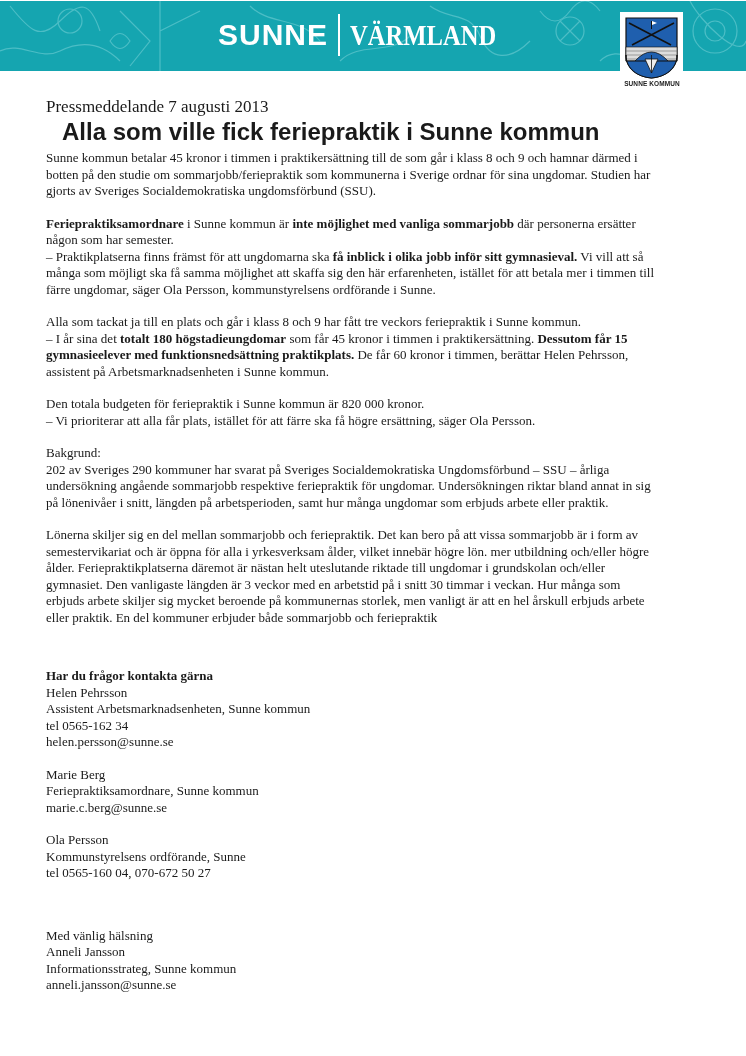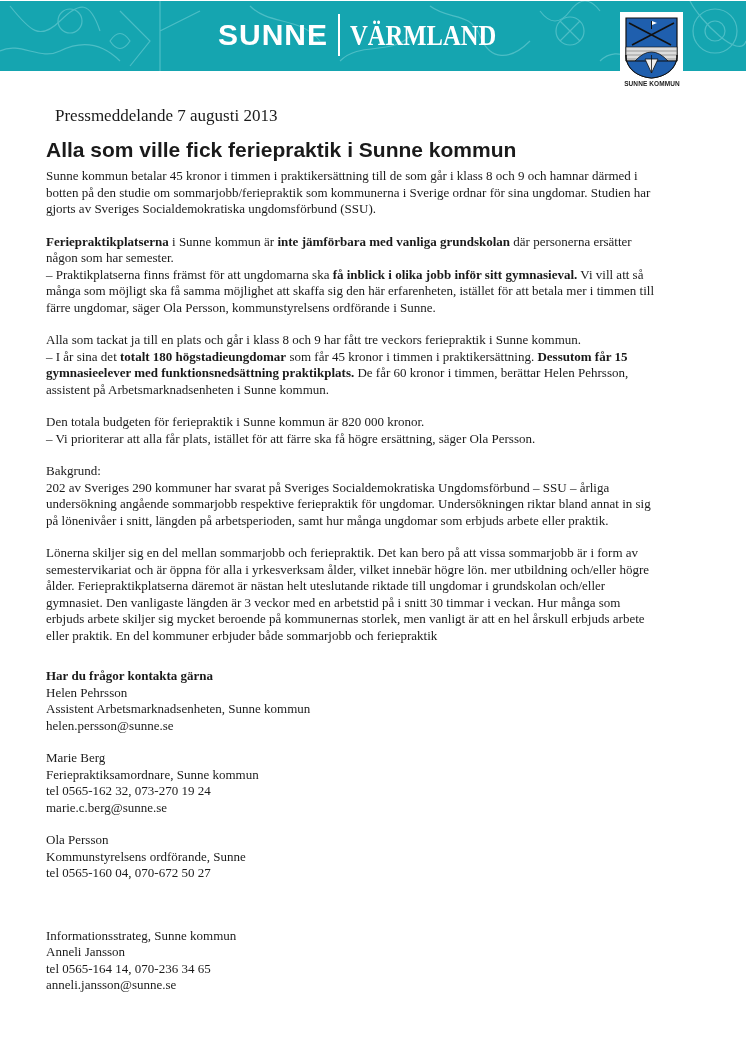--- a/index.html
+++ b/index.html
@@ -7,22 +7,22 @@
   .banner { position: absolute; left: 0; top: 1px; width: 746px; height: 70px; background: #15a5b0; overflow: hidden; padding-left: 24px; }
   .banner svg.pattern { position: absolute; left: 0; top: 0; }
   .brand { position: absolute; left: 218px; top: 10px; height: 48px; display: flex; align-items: center; }
   .brand-left { font-family: "Liberation Sans", sans-serif; font-weight: bold; color: #fff; font-size: 30px; letter-spacing: 1px; }
   .brand-sep { width: 2px; height: 42px; background: #fff; margin: 0 10px 0 10px; }
   .brand-right { font-family: "Liberation Serif", serif; font-weight: bold; color: #fff; font-size: 30px; letter-spacing: 0px; transform: scaleX(0.82); transform-origin: left center; }
   .crest-box { position: absolute; left: 620px; top: 12px; width: 63px; height: 80px; background: #fff; }
   .crest-box svg { position: absolute; left: 5px; top: 5px; }
   .crest-label { position: absolute; left: 614px; top: 80px; width: 76px; text-align: center; font-family: "Liberation Sans", sans-serif; font-size: 6.5px; font-weight: bold; color: #222; letter-spacing: 0.1px; }
   .content { position: absolute; left: 46px; top: 96px; width: 630px; }
-  .pretitle { font-size: 17px; line-height: 22px; margin: 9px; }
-  .title { font-family: "Liberation Sans", sans-serif; font-weight: bold; font-size: 21px; line-height: 28px; margin: 0 0 4px 0; }
+  .pretitle { font-size: 17px; line-height: 22px; margin: 0; }
+  .title { font-family: "Liberation Sans", sans-serif; font-weight: bold; font-size: 24px; line-height: 28px; margin: 0 0 4px 16px; }
   p { font-size: 13px; line-height: 16.5px; margin: 0 16px 16px 0; }
   .contacts { position: absolute; left: 46px; top: 668px; width: 400px; }
   .contacts p { margin: 0 0 16px 0; }
   .contacts .line { display: block; }
   .b { font-weight: bold; }
   .i { }
 </style>
 </head>
 <body>
 
@@ -75,21 +75,21 @@
 </div>
 <div class="crest-label">SUNNE KOMMUN</div>
 
 <div class="content">
   <div class="pretitle">Pressmeddelande 7 augusti 2013</div>
   <h1 class="title">Alla som ville fick feriepraktik i Sunne kommun</h1>
 
   <p>Sunne kommun betalar 45 kronor i timmen i praktikersättning till de som går i klass 8 och 9 och hamnar därmed i botten på den studie om sommarjobb/feriepraktik som kommunerna i Sverige ordnar för sina ungdomar. Studien har gjorts av Sveriges Socialdemokratiska ungdomsförbund (SSU).</p>
 
   <p>
-    <span class="b">Feriepraktikplatserna</span><span> i Sunne kommun är </span><span class="b">inte jämförbara med vanliga grundskolan</span><span> där personerna ersätter någon som har semester.</span><br>
+    <span class="b">Feriepraktiksamordnare</span><span> i Sunne kommun är </span><span class="b">inte möjlighet med vanliga sommarjobb</span><span> där personerna ersätter någon som har semester.</span><br>
     <span>– Praktikplatserna finns främst för att ungdomarna ska </span><span class="b">få inblick i olika jobb inför sitt gymnasieval.</span><span> Vi vill att så många som möjligt ska få samma möjlighet att skaffa sig den här erfarenheten, istället för att betala mer i timmen till färre ungdomar, säger Ola Persson, kommunstyrelsens ordförande i Sunne.</span>
   </p>
 
   <p>
     <span>Alla som tackat ja till en plats och går i klass 8 och 9 har fått tre veckors feriepraktik i Sunne kommun.</span><br>
     <span>– I år sina det </span><span class="b">totalt 180 högstadieungdomar</span><span> som får 45 kronor i timmen i praktikersättning. </span><span class="b">Dessutom får 15 gymnasieelever med funktionsnedsättning praktikplats.</span><span> De får 60 kronor i timmen, berättar Helen Pehrsson, assistent på Arbetsmarknadsenheten i Sunne kommun.</span>
   </p>
 
   <p>
     <span>Den totala budgeten för feriepraktik i Sunne kommun är 820 000 kronor.</span><br>
@@ -104,32 +104,32 @@
   <p>
     <span class="i">Lönerna skiljer sig en del mellan sommarjobb och feriepraktik.</span><span> Det kan bero på att vissa sommarjobb är i form av semestervikariat och är öppna för alla i yrkesverksam ålder, vilket innebär högre lön. mer utbildning och/eller högre ålder. Feriepraktikplatserna däremot är nästan helt uteslutande riktade till ungdomar i grundskolan och/eller gymnasiet. Den vanligaste längden är 3 veckor med en arbetstid på i snitt 30 timmar i veckan. Hur många som erbjuds arbete skiljer sig mycket beroende på kommunernas storlek, men vanligt är att en hel årskull erbjuds arbete eller praktik. En del kommuner erbjuder både sommarjobb och feriepraktik</span>
   </p>
 </div>
 
 <div class="contacts">
   <p>
     <span class="line b">Har du frågor kontakta gärna</span>
     <span class="line">Helen Pehrsson</span>
     <span class="line">Assistent Arbetsmarknadsenheten, Sunne kommun</span>
+    <span class="line">tel 0565-162 34</span>
     <span class="line">helen.persson@sunne.se</span>
   </p>
   <p>
     <span class="line">Marie Berg</span>
     <span class="line">Feriepraktiksamordnare, Sunne kommun</span>
-    <span class="line">tel 0565-162 32, 073-270 19 24</span>
     <span class="line">marie.c.berg@sunne.se</span>
   </p>
   <p style="margin-bottom:46px;">
     <span class="line">Ola Persson</span>
     <span class="line">Kommunstyrelsens ordförande, Sunne</span>
     <span class="line">tel 0565-160 04, 070-672 50 27</span>
   </p>
   <p>
+    <span class="line i">Med vänlig hälsning</span>
+    <span class="line">Anneli Jansson</span>
     <span class="line">Informationsstrateg, Sunne kommun</span>
-    <span class="line">Anneli Jansson</span>
-    <span class="line">tel 0565-164 14, 070-236 34 65</span>
     <span class="line">anneli.jansson@sunne.se</span>
   </p>
 </div>
 
 </body></html>

